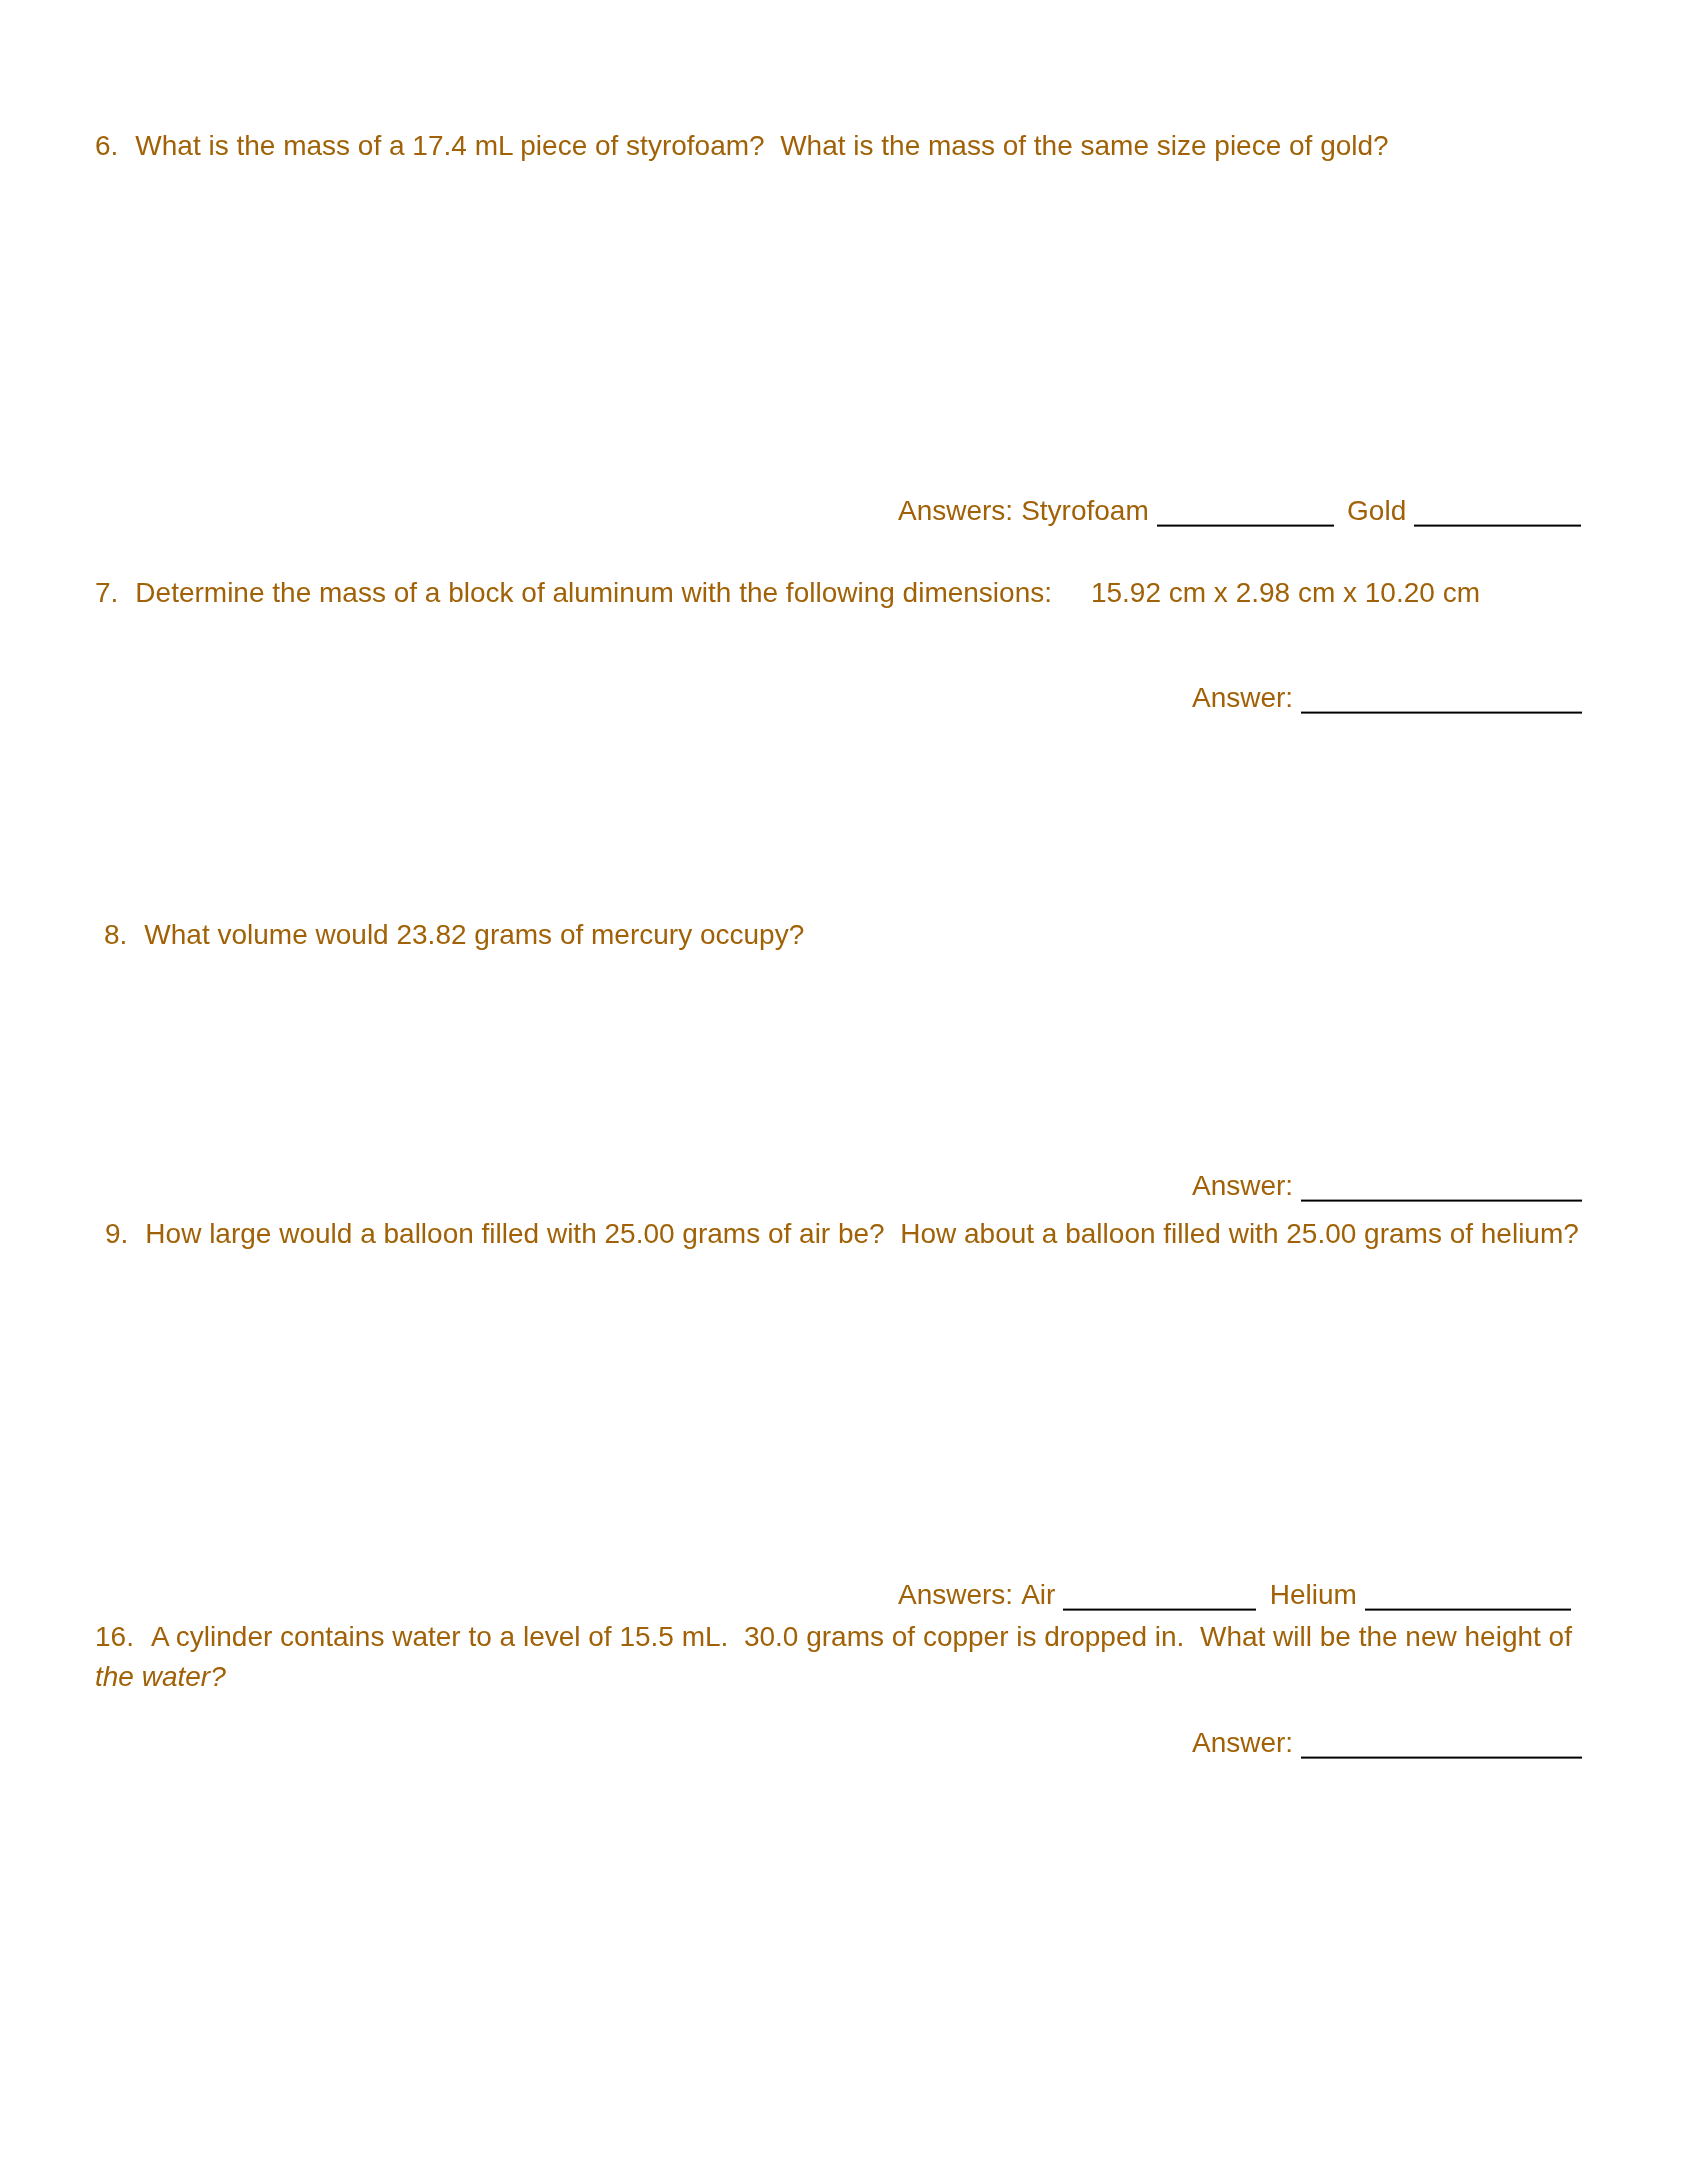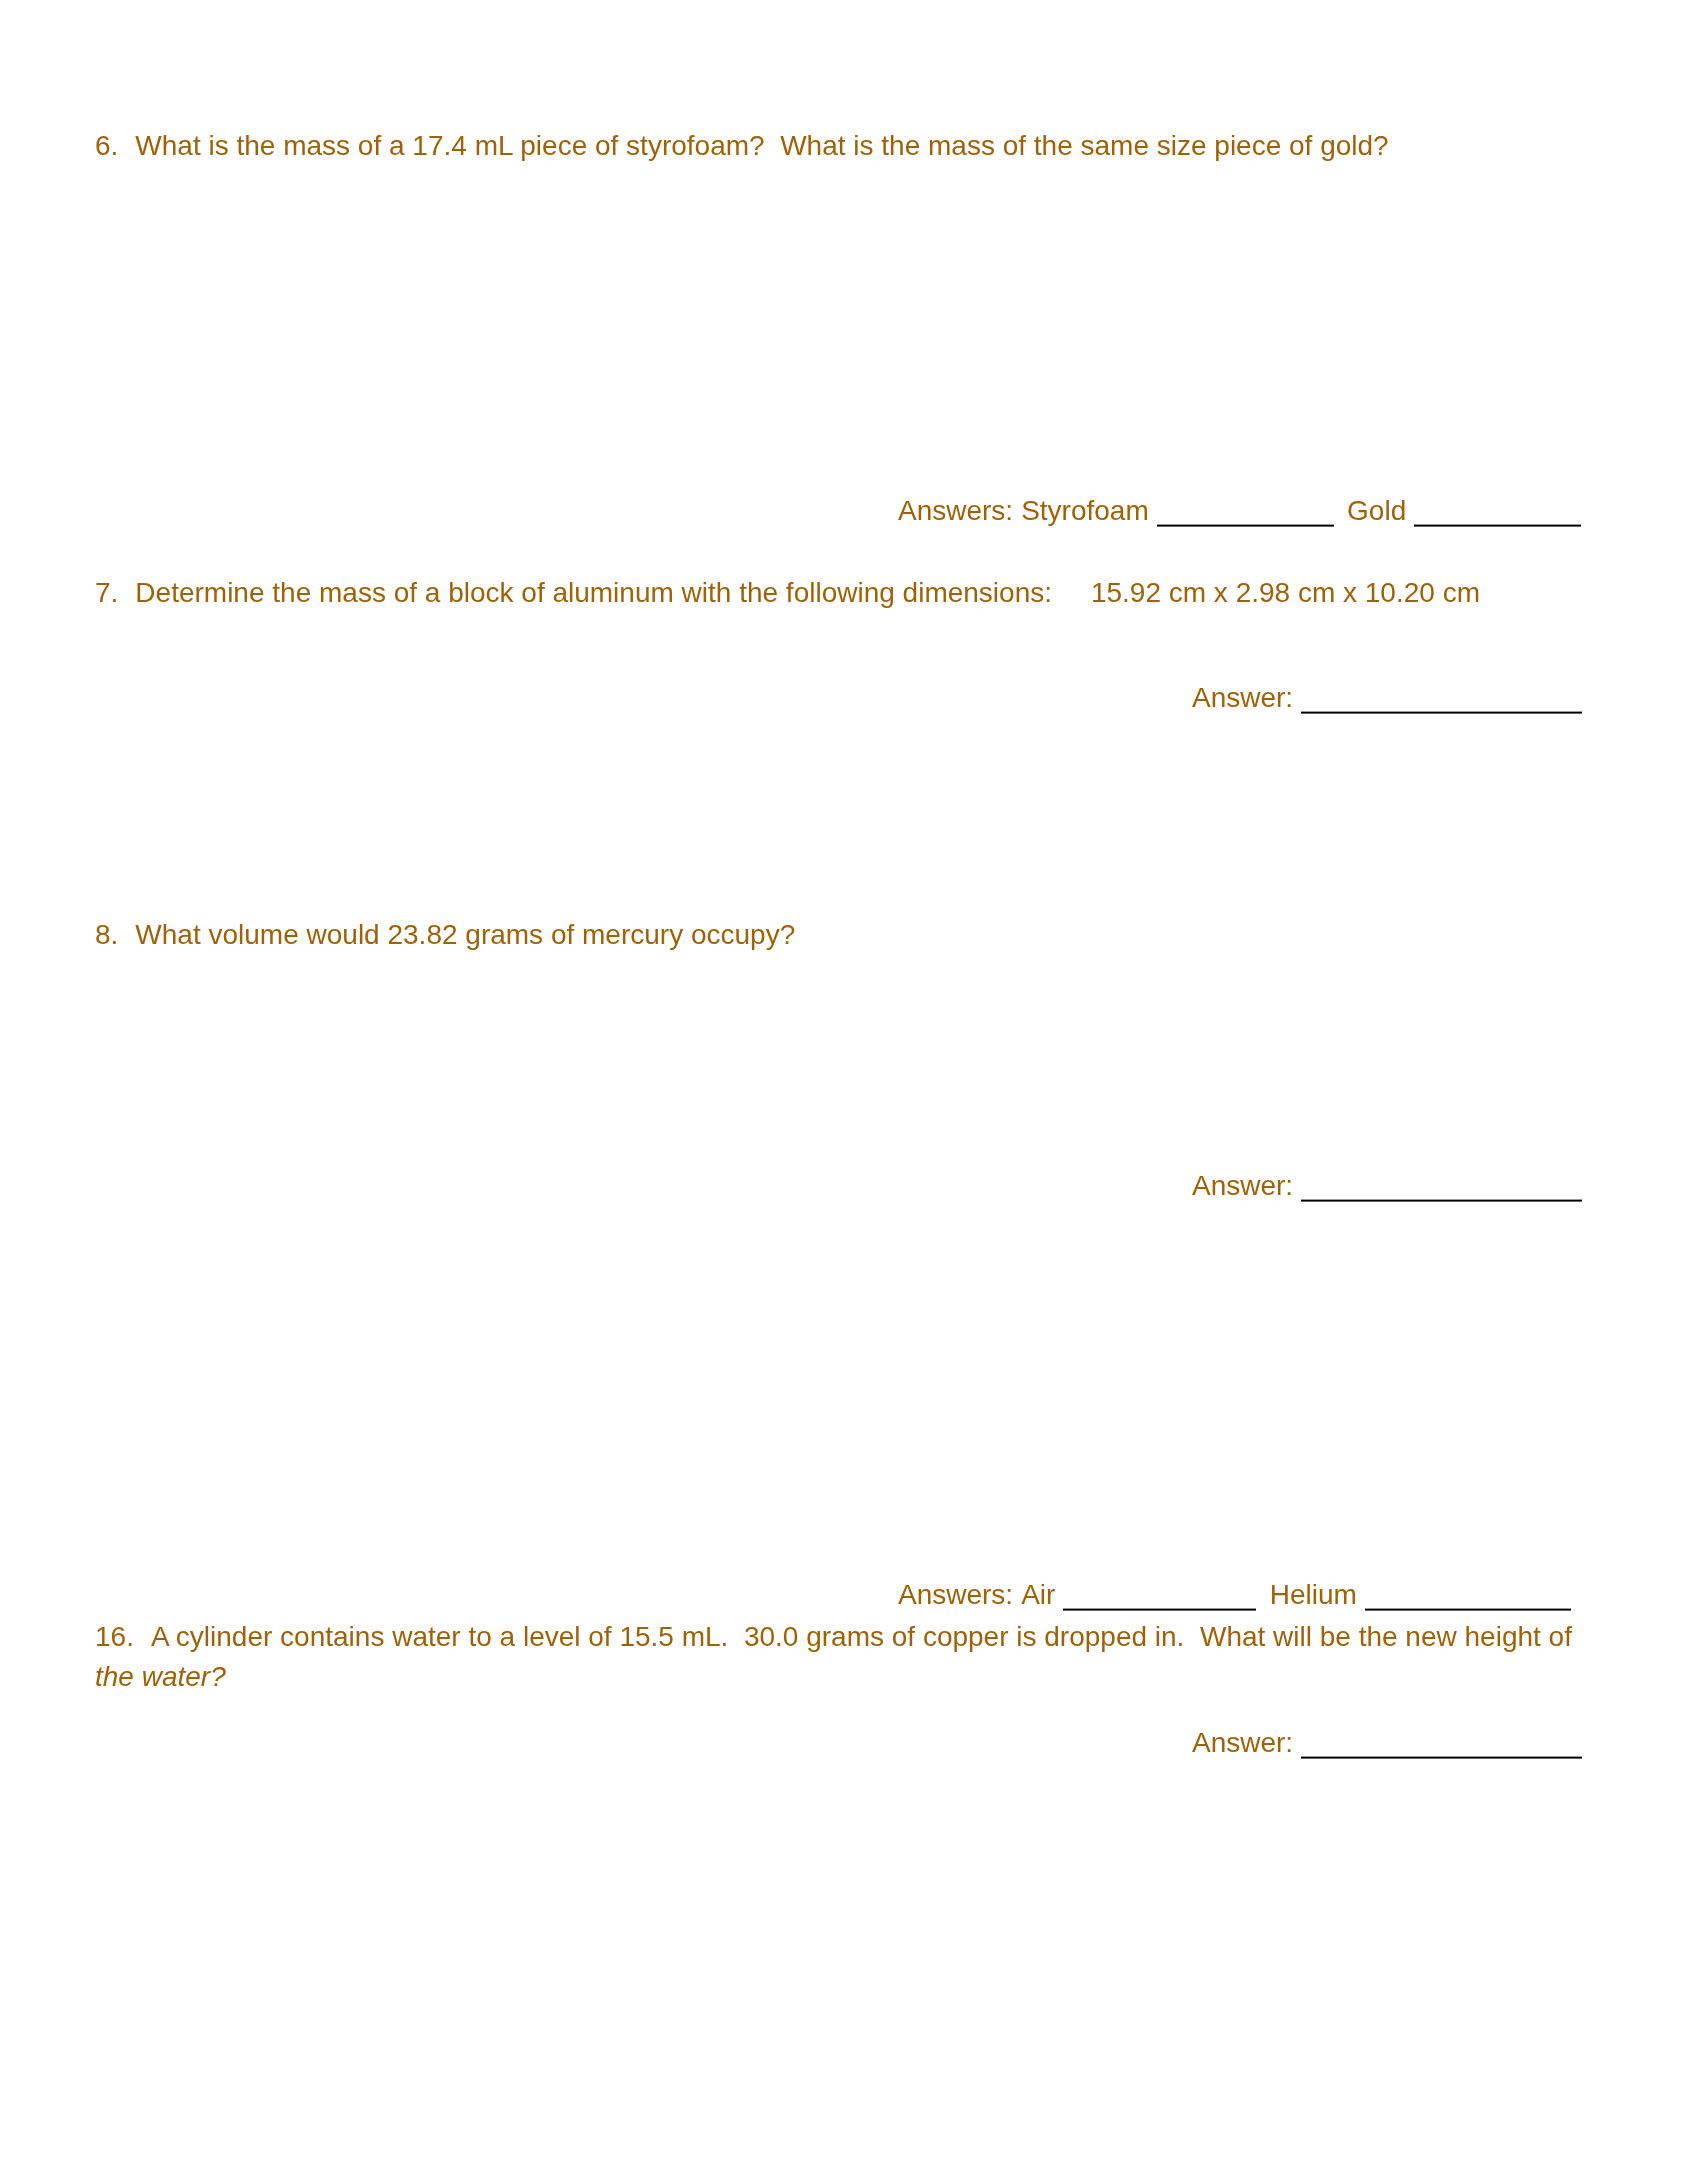--- a/index.html
+++ b/index.html
@@ -53,21 +53,21 @@
   .blank-answer    { width: 281px; }
   .blank-air       { width: 193px; }
   .blank-helium    { width: 206px; }
   .second-field { margin-left: 5.3px; }
 
   
   #q6  { left: 95px;  top: 127px;  }
   #a6  { left: 898px; top: 492px;  }
   #q7  { left: 95px;  top: 574px;  }
   #a7  { left: 1192px; top: 679px; }
-  #q8  { left: 95px;  top: 916px; }
+  #q8  { left: 104px;  top: 916px; }
   #a8  { left: 1192px; top: 1167px; }
   #q9  { left: 105px;  top: 1215px; }
   #a9  { left: 898px; top: 1576px; }
   #q10 { left: 95px;  top: 1617px; width: 1522px; line-height: 40px; }
   #a10 { left: 1192px; top: 1724px; }
 </style>
 </head>
 <body>
 
 <div class="page">
@@ -89,20 +89,21 @@
     <span class="blank blank-answer"></span>
   </div>
 
   <div class="question" id="q8"><span class="q-num">8.</span><span class="q-text">What volume would 23.82 grams of mercury occupy?</span></div>
 
   <div class="answer-row" id="a8">
     <span>Answer:</span>
     <span class="blank blank-answer"></span>
   </div>
 
+  <div class="question" id="q9"><span class="q-num">9.</span><span class="q-text">How large would a balloon filled with 25.00 grams of air be?  How about a balloon filled with 25.00 grams of helium?</span></div>
 
   <div class="answer-row" id="a9">
     <span>Answers:</span>
     <span>Air</span>
     <span class="blank blank-air"></span>
     <span class="second-field">Helium</span>
     <span class="blank blank-helium"></span>
   </div>
 
   <div class="question" id="q10"><span class="q-num">16.</span><span class="q-text">A cylinder contains water to a level of 15.5 mL.  30.0 grams of copper is dropped in.  What will be the new height of</span><span class="q-line2">the water?</span></div>

